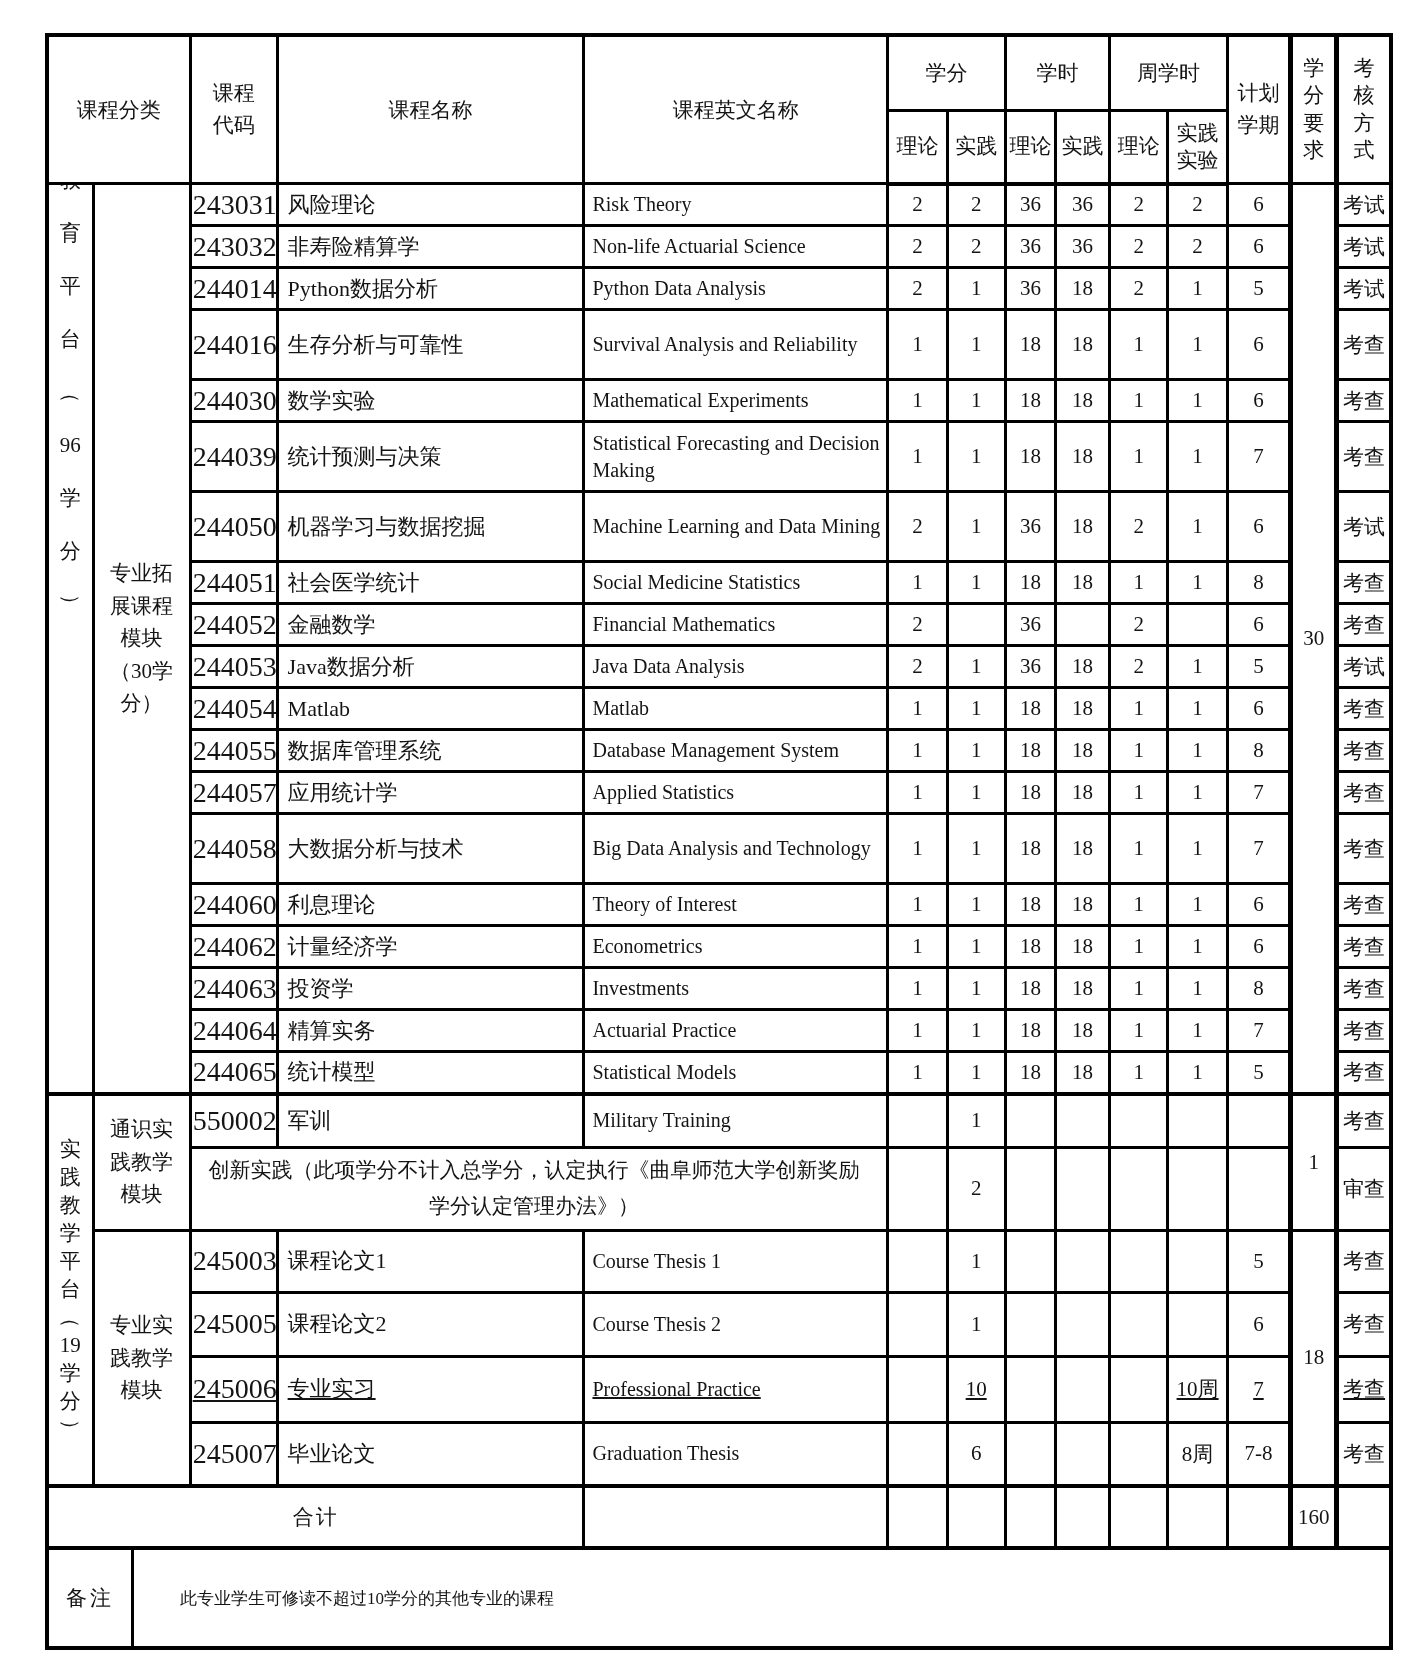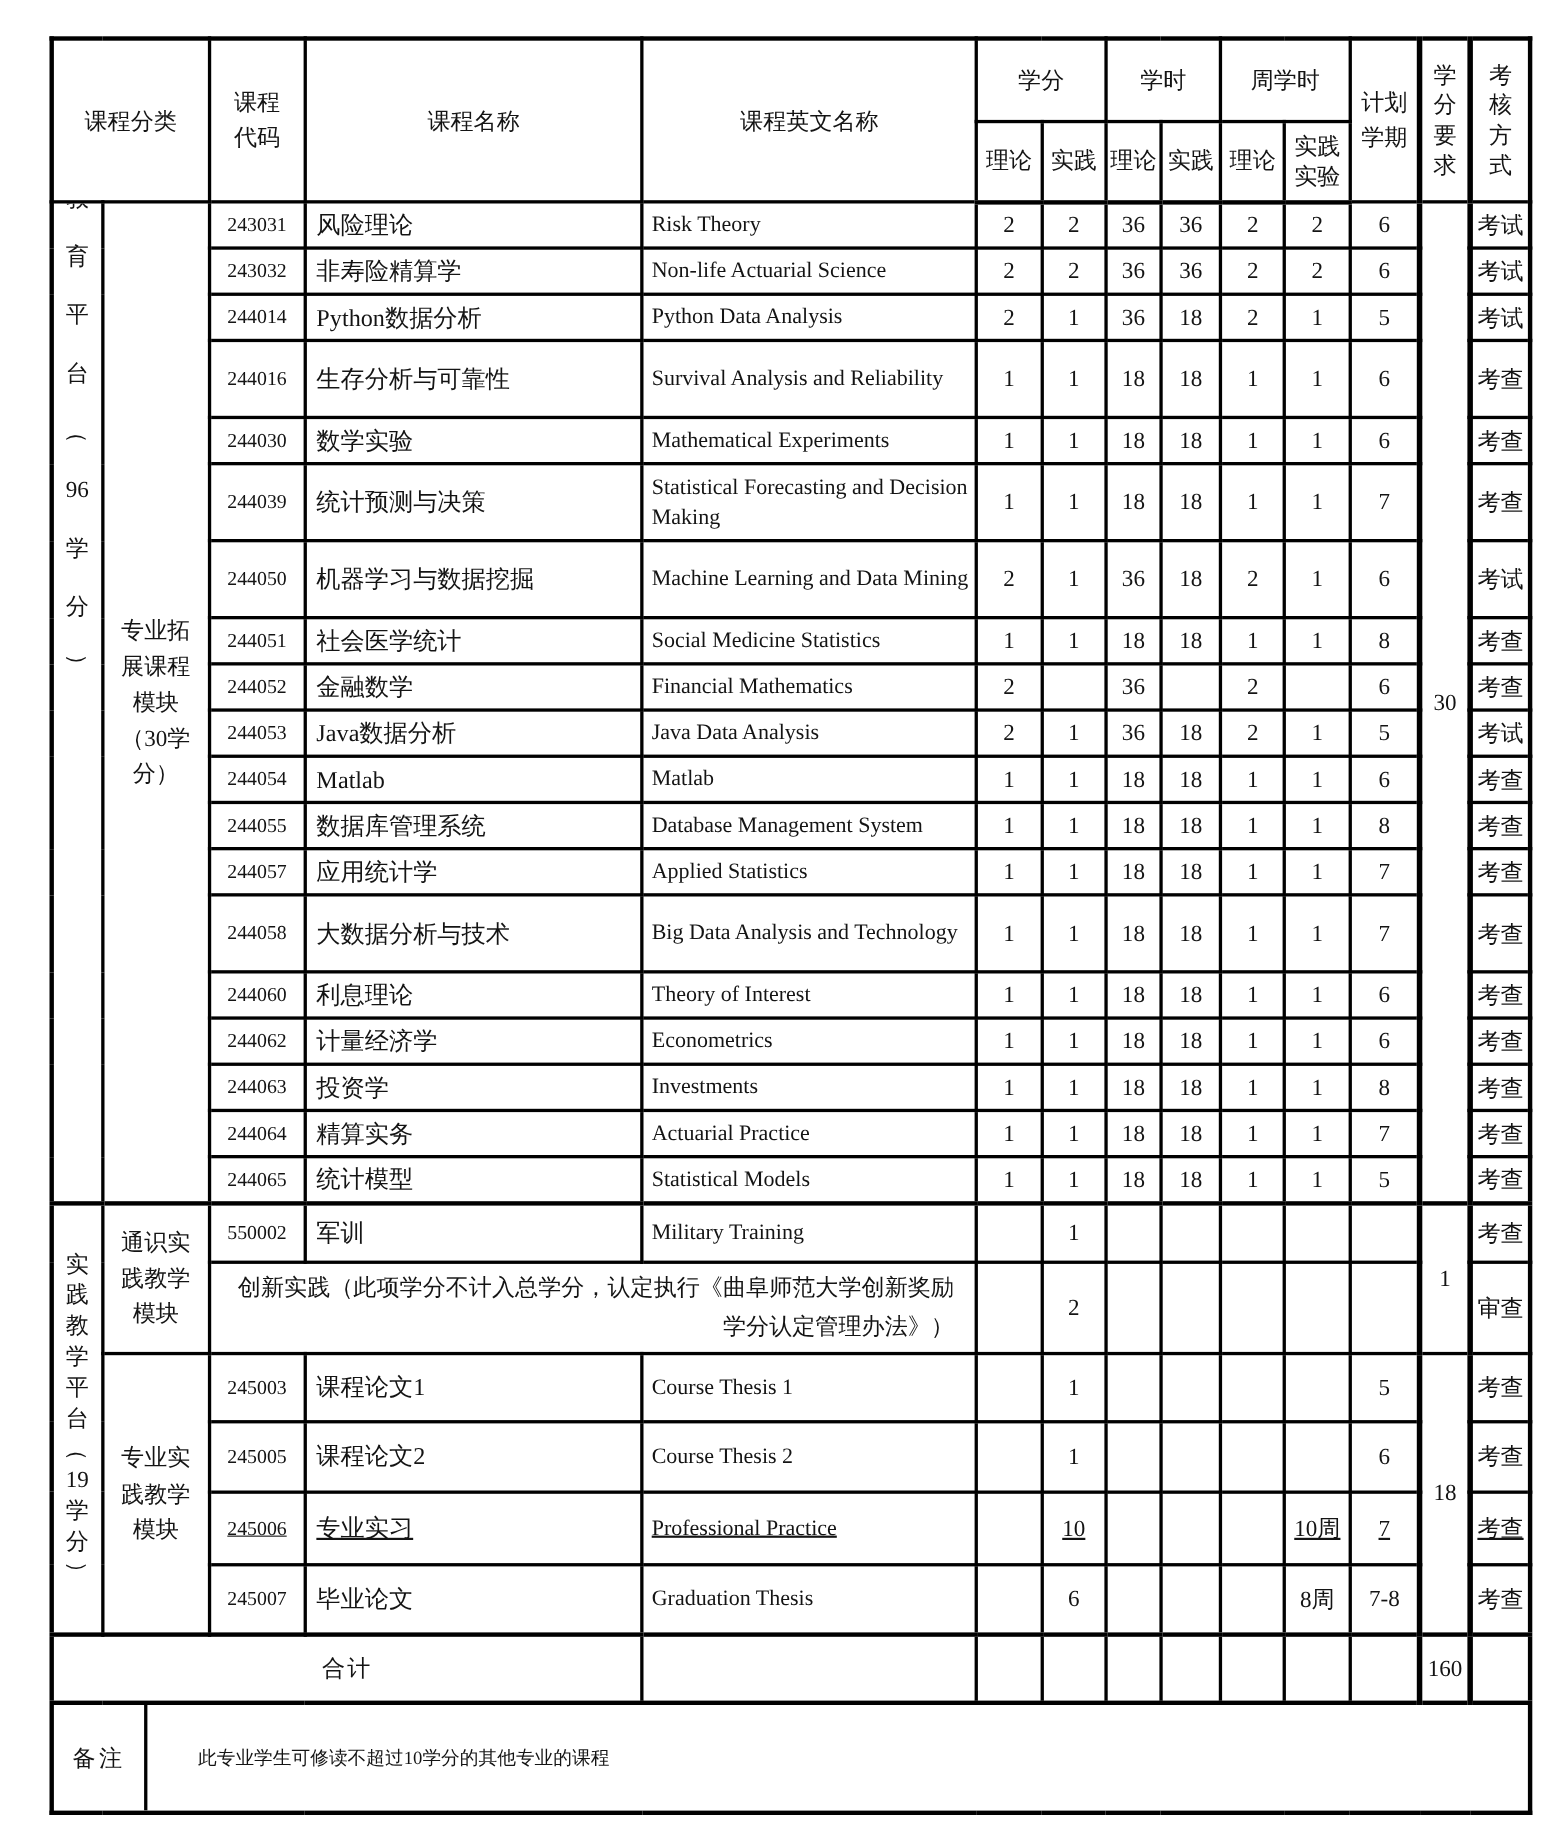--- a/index.html
+++ b/index.html
@@ -23,24 +23,24 @@
     padding:2px 3px;
     overflow:hidden;
     vertical-align:middle;
   }
   thead th{text-align:center;}
   thead tr:last-child th{border-bottom:4px solid #000;}
   .narrow2{width:50px;margin:0 auto;line-height:1.5;}
   .narrow1{width:24px;margin:16px auto;line-height:1.3;letter-spacing:0;}
   .sub-h{padding:2px 0;line-height:1.3;}
   .num-cell,.code-cell,.assess-cell,.req-cell,.semester-cell{text-align:center;padding:2px 1px;}
-  .code-cell{font-size:18px;}
+  .code-cell{font-size:28px;}
   .name-cell{text-align:left;padding-left:9px;font-size:22px;}
   .en-cell{text-align:left;padding-left:7px;font-size:20px;line-height:1.35;}
-  .note-cell{text-align:right;padding:4px 19px 4px 9px;font-size:21px;line-height:1.7;}
+  .note-cell{text-align:center;padding:4px 19px 4px 9px;font-size:21px;line-height:1.7;}
   .module-cell .module-text{width:72px;margin:0 auto;word-break:break-all;line-height:1.55;text-align:center;font-size:21px;}
   .platform-cell{padding:0;}
   .platform-top{vertical-align:top;}
   .v-col{display:flex;flex-direction:column;align-items:center;gap:7px;line-height:1;font-size:21px;margin:0 auto;width:100%;}
   .v-col span{display:block;}
   .v-col .rot{transform:rotate(90deg);}
   .v-col.clip{gap:32px;margin-top:-15px;}
   .req-cell{border-left-width:5px;border-right-width:5px;}
   .section-start td{border-top:4px solid #000;}
   .total-row td{border-top:4px solid #000;height:54px;}

